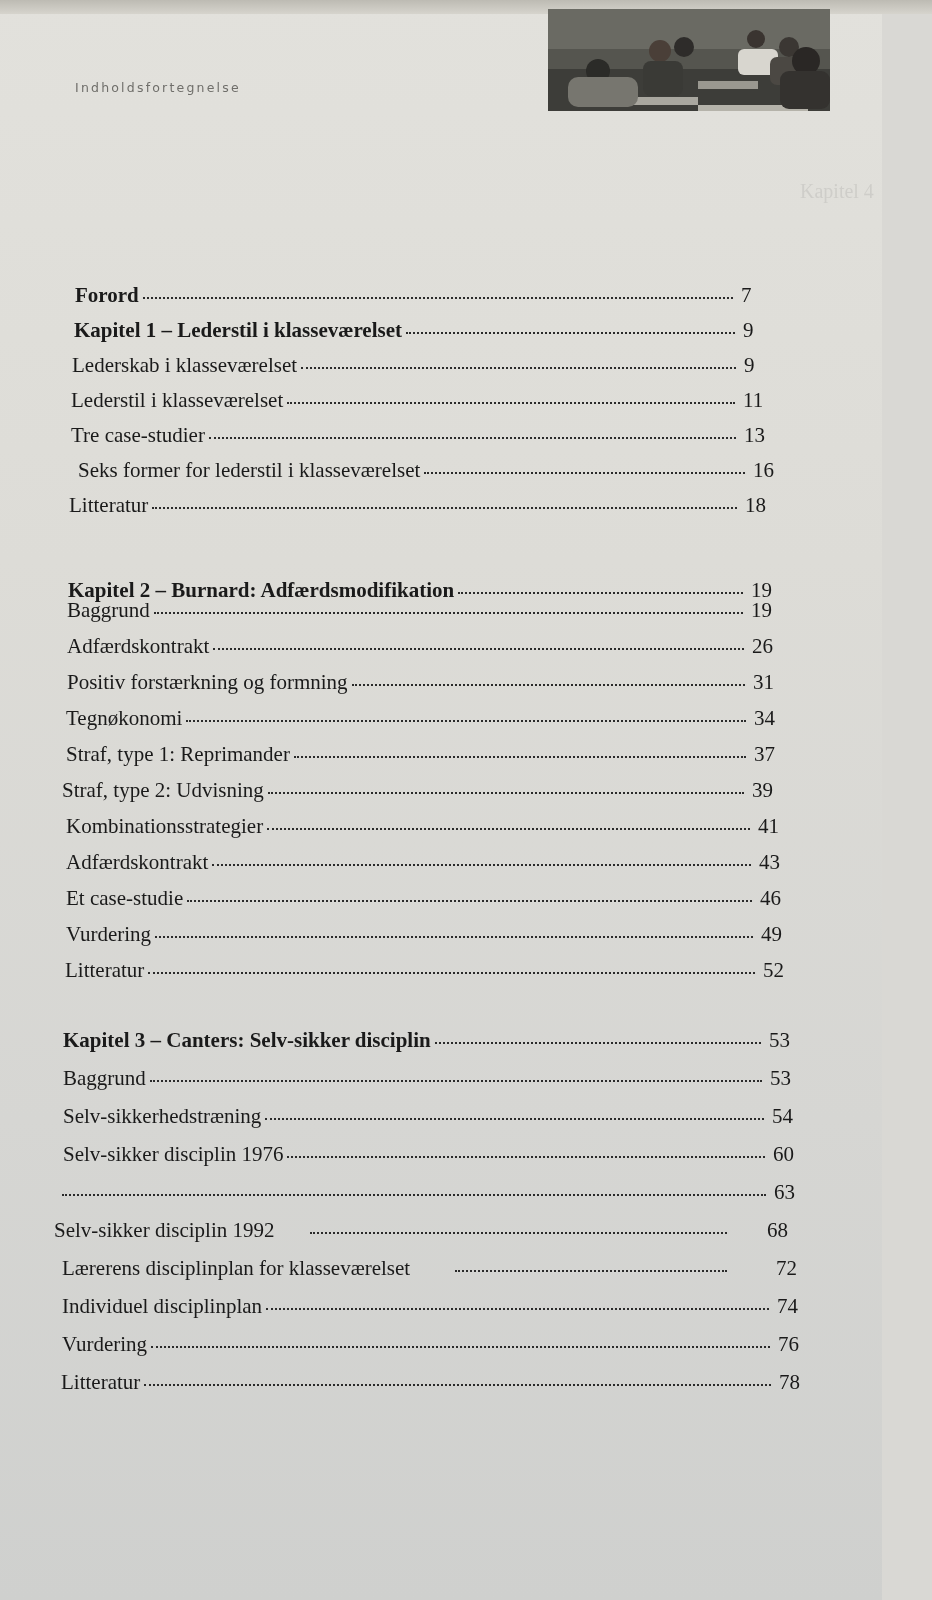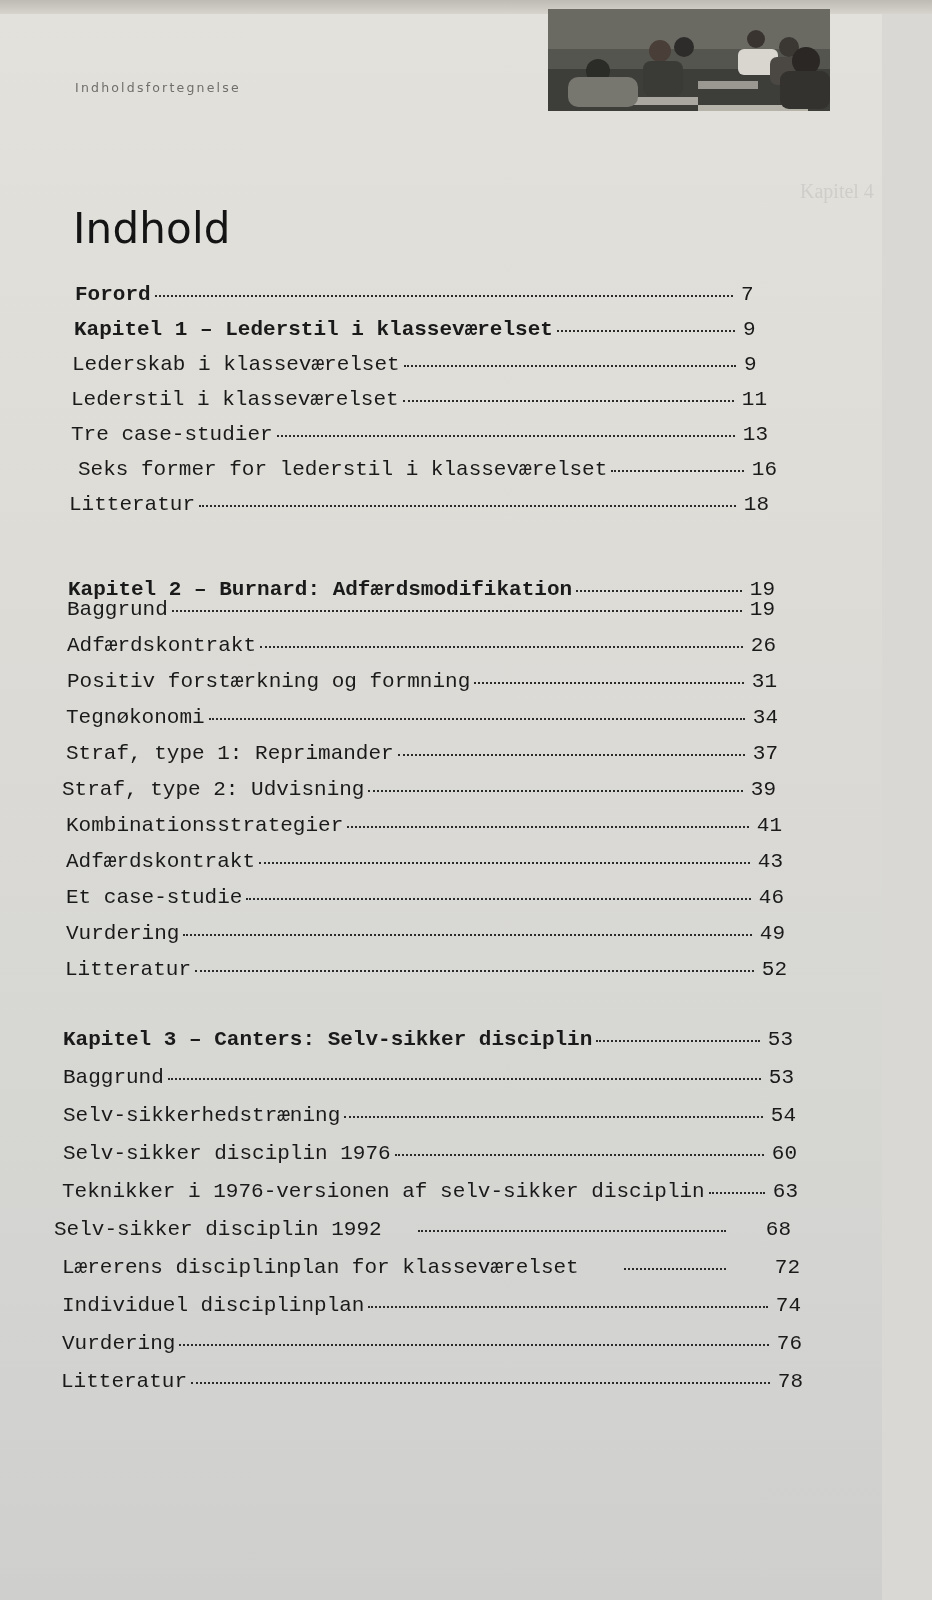--- a/index.html
+++ b/index.html
@@ -36,21 +36,20 @@
     letter-spacing: 0.2px;
   }
   .toc {
     position: absolute; left: 0; top: 0; width: 932px;
   }
   .toc-entry {
     position: absolute;
     display: flex; align-items: flex-start;
     font-size: 21px; color: #1a1a1a;
     white-space: nowrap;
-    font-family: Liberation Mono, monospace;
   }
   .toc-entry.chapter { font-weight: bold; }
   .toc-entry .label { flex: 0 0 auto; padding-right: 4px; }
   .toc-entry .leader {
     flex: 1 1 auto; overflow: hidden;
     border-bottom: 2px dotted #2a2a2a;
     height: 0; margin-bottom: 4px; align-self: flex-end;
     transform: translateY(-5px);
   }
   .toc-entry .page-num {
@@ -86,21 +85,20 @@
       <circle cx="136" cy="38" r="10" fill="#2e2c2a"></circle>
       <circle cx="208" cy="30" r="9" fill="#3a3430"></circle>
       <rect x="190" y="40" width="40" height="26" rx="6" fill="#d8d6cf"></rect>
       <circle cx="241" cy="38" r="10" fill="#3b3733"></circle>
       <rect x="222" y="48" width="36" height="28" rx="7" fill="#4b4843"></rect>
       <circle cx="258" cy="52" r="14" fill="#2a2725"></circle>
       <rect x="232" y="62" width="50" height="38" rx="9" fill="#34322f"></rect>
     </svg>
   </div>
 
-  <h1 class="page-title">Indhold</h1>
 
   <div class="ghost" style="left:800px; top:180px;">Kapitel 4</div>
 
   <div class="toc">
 
     <div class="toc-entry chapter" style="left:75px; top:283px; width:690px;">
       <span class="label">Forord</span>
       <span class="leader"></span>
       <span class="page-num">7</span>
     </div>
@@ -211,21 +209,20 @@
       <span class="label">Selv-sikkerhedstræning</span>
       <span class="leader"></span>
       <span class="page-num">54</span>
     </div>
     <div class="toc-entry" style="left:63px; top:1142px; width:734px;">
       <span class="label">Selv-sikker disciplin 1976</span>
       <span class="leader"></span>
       <span class="page-num">60</span>
     </div>
     <div class="toc-entry" style="left:62px; top:1180px; width:736px;">
-      <span class="label">Teknikker i 1976-versionen af selv-sikker disciplin</span>
       <span class="leader"></span>
       <span class="page-num">63</span>
     </div>
     <div class="toc-entry" style="left:54px; top:1218px; width:737px;gap:32px;">
       <span class="label">Selv-sikker disciplin 1992</span>
       <span class="leader"></span>
       <span class="page-num">68</span>
     </div>
     <div class="toc-entry" style="left:62px; top:1256px; width:738px;gap:41px;">
       <span class="label">Lærerens disciplinplan for klasseværelset</span>

